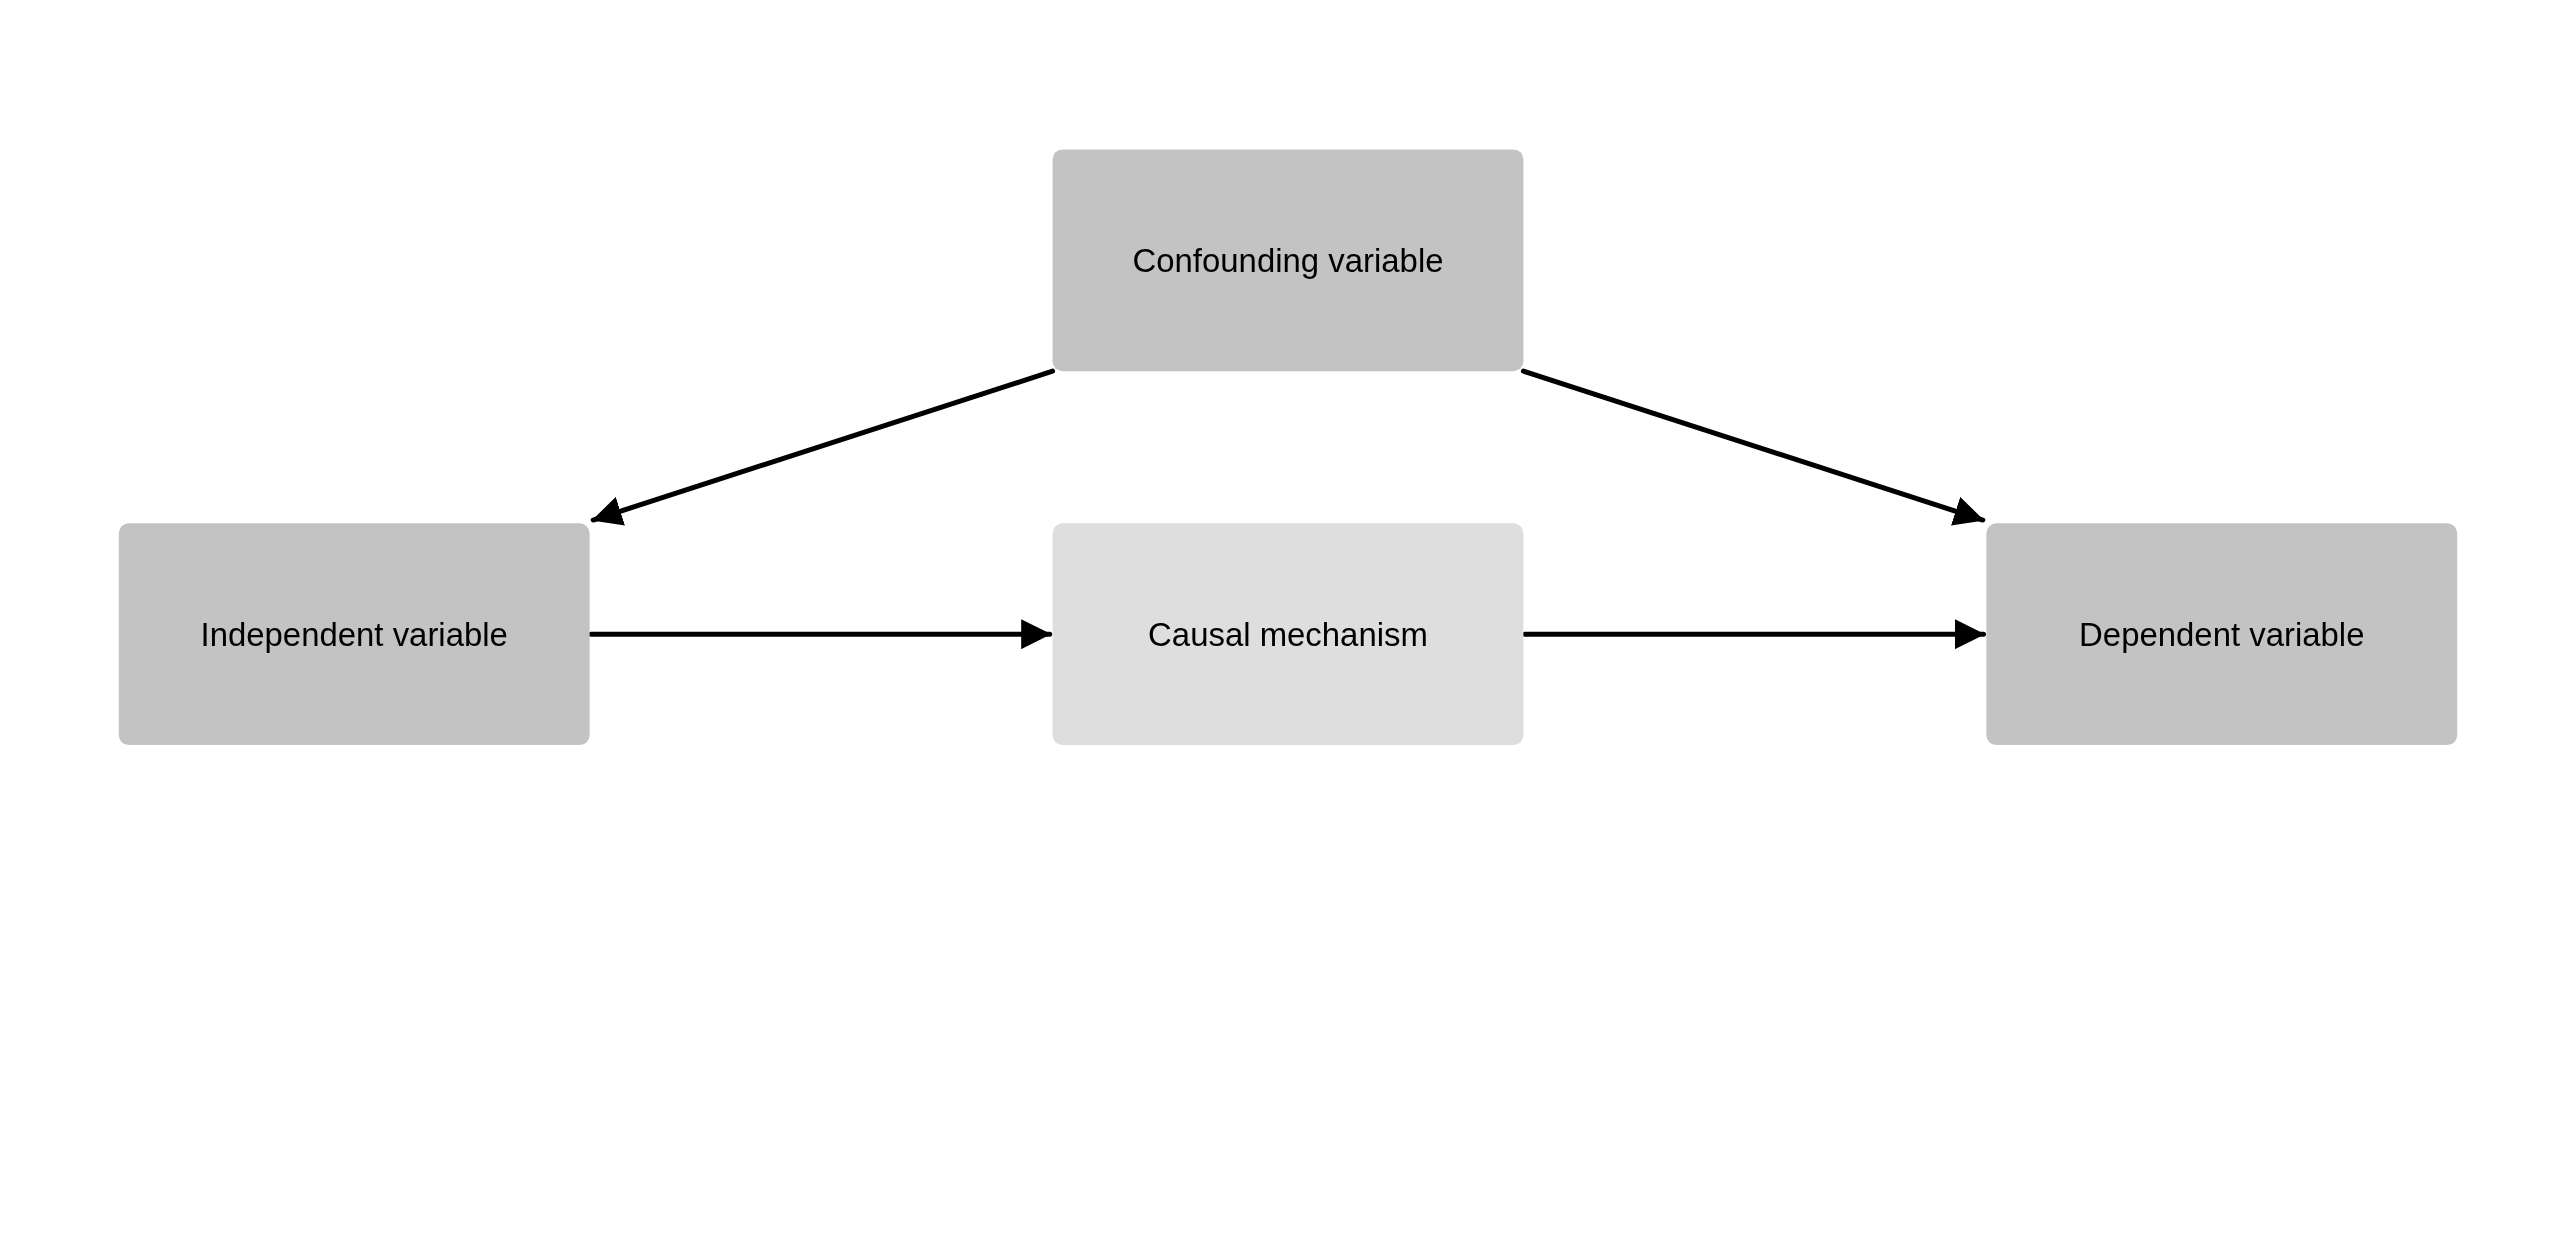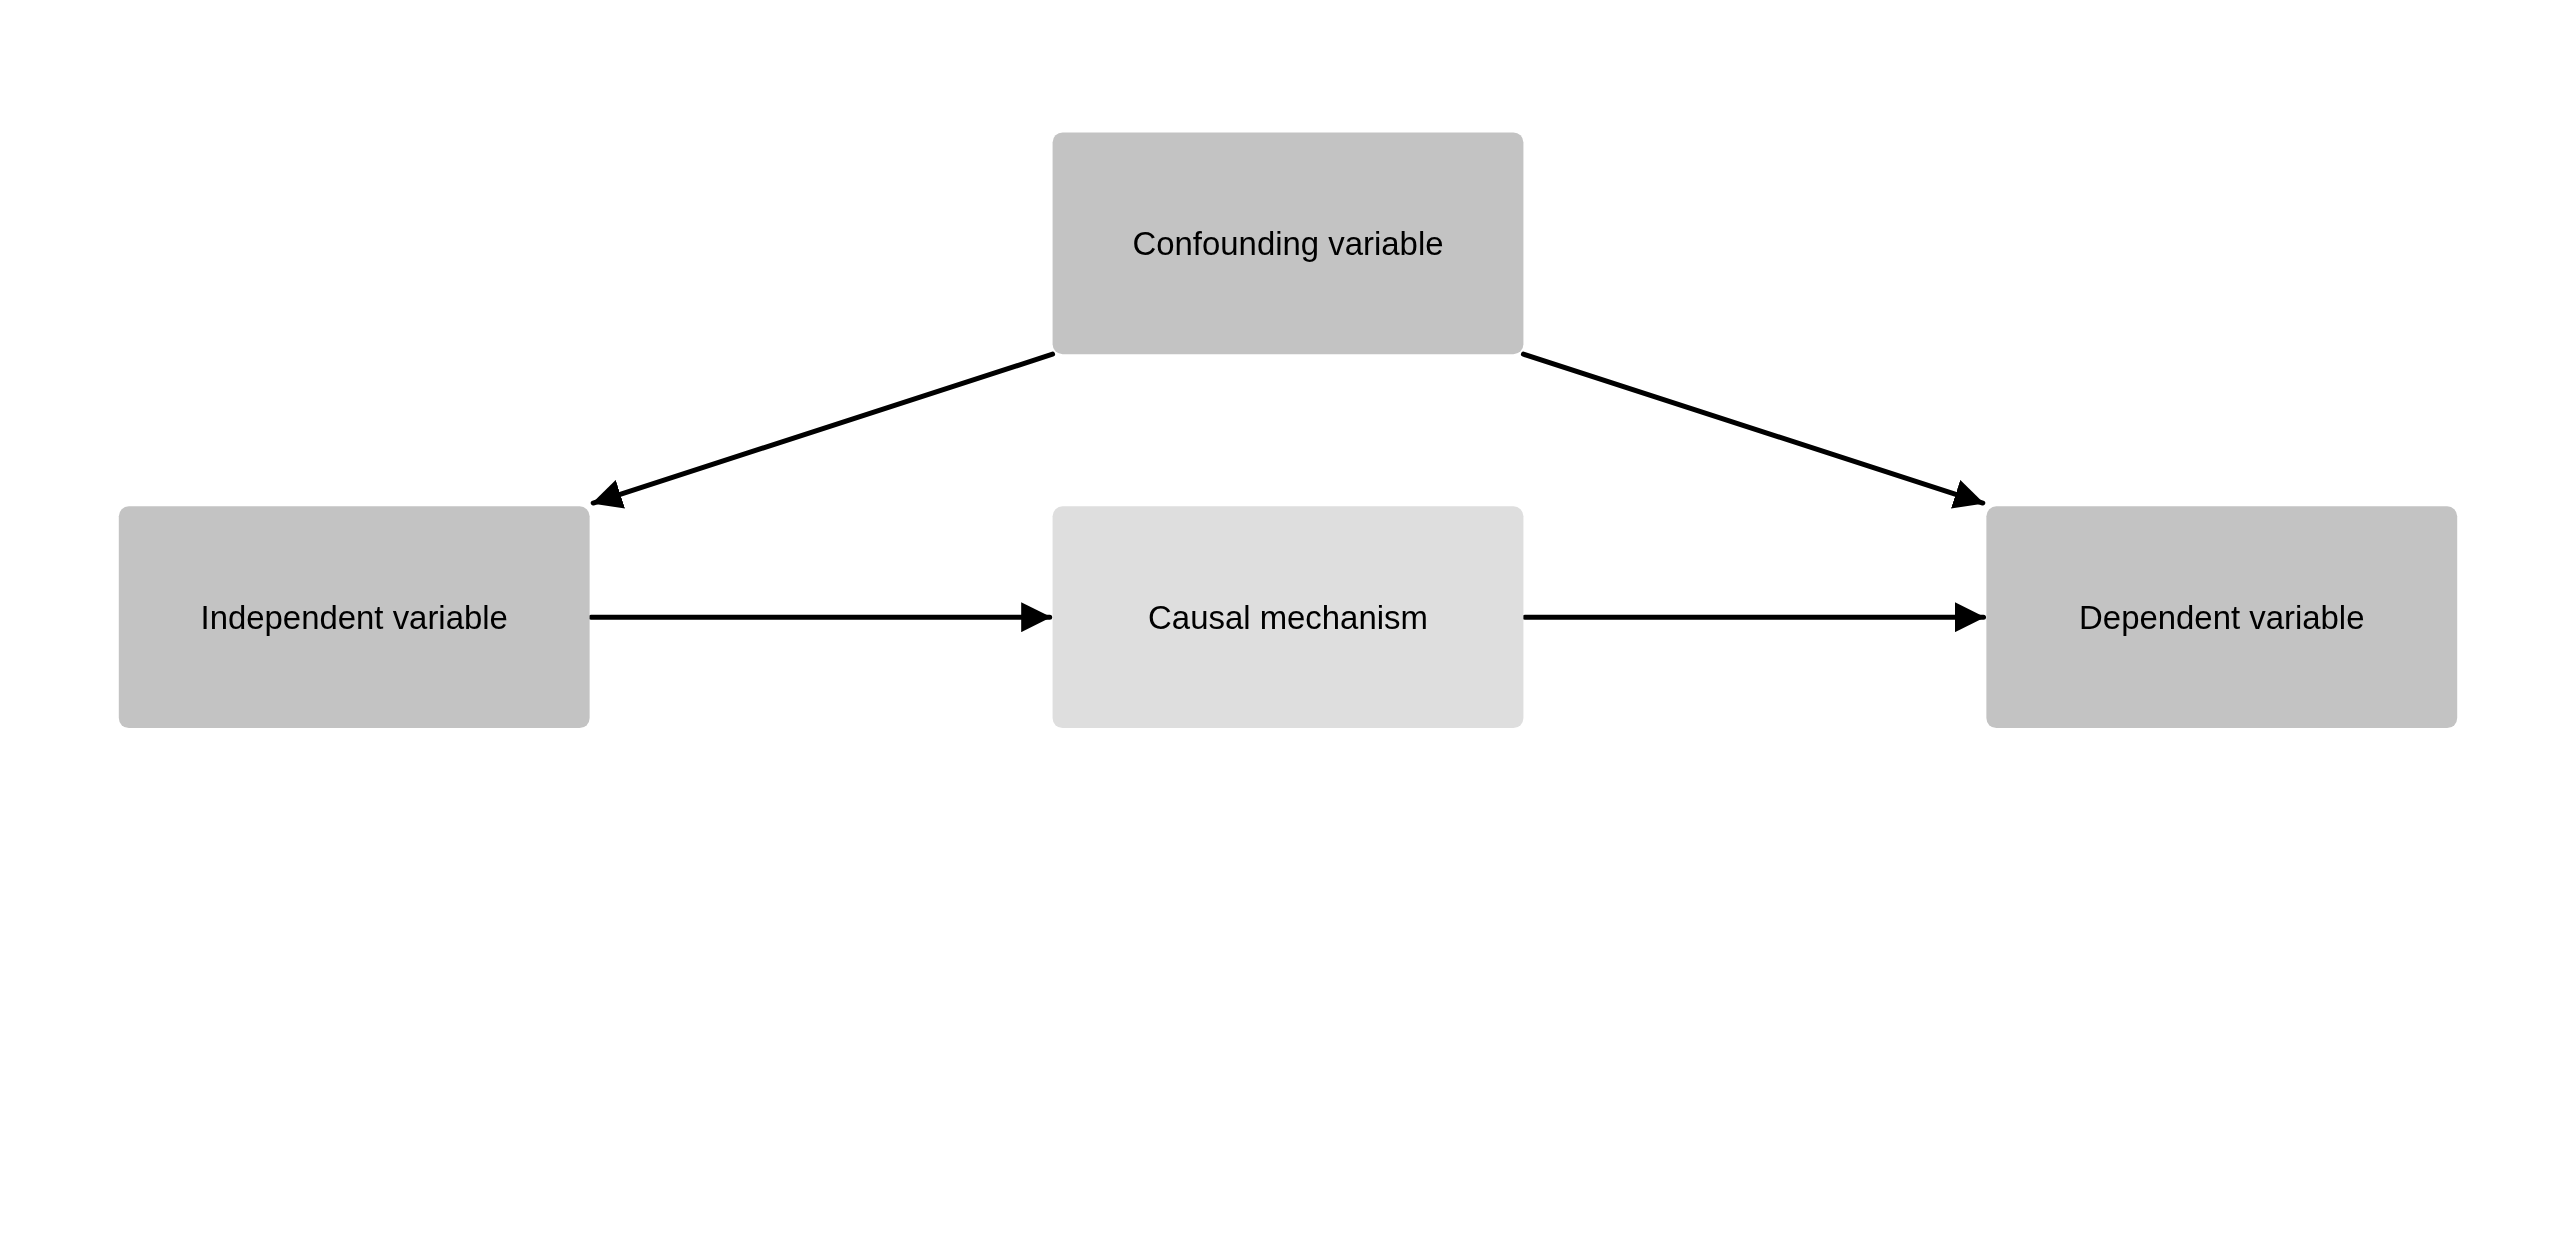--- a/index.html
+++ b/index.html
@@ -2,20 +2,21 @@
 <html style="font-size:8.2px"><head>
 <meta charset="utf-8">
 <style>
   html, body {
     margin: 0;
     padding: 0;
     background: #ffffff;
   }
   .canvas {
     width: 100%;
+    margin-top: 17px;
   }
   svg {
     display: block;
     width: 100%;
     height: auto;
     background: #ffffff;
   }
   .edge {
     stroke: #000000;
     stroke-width: 14;

